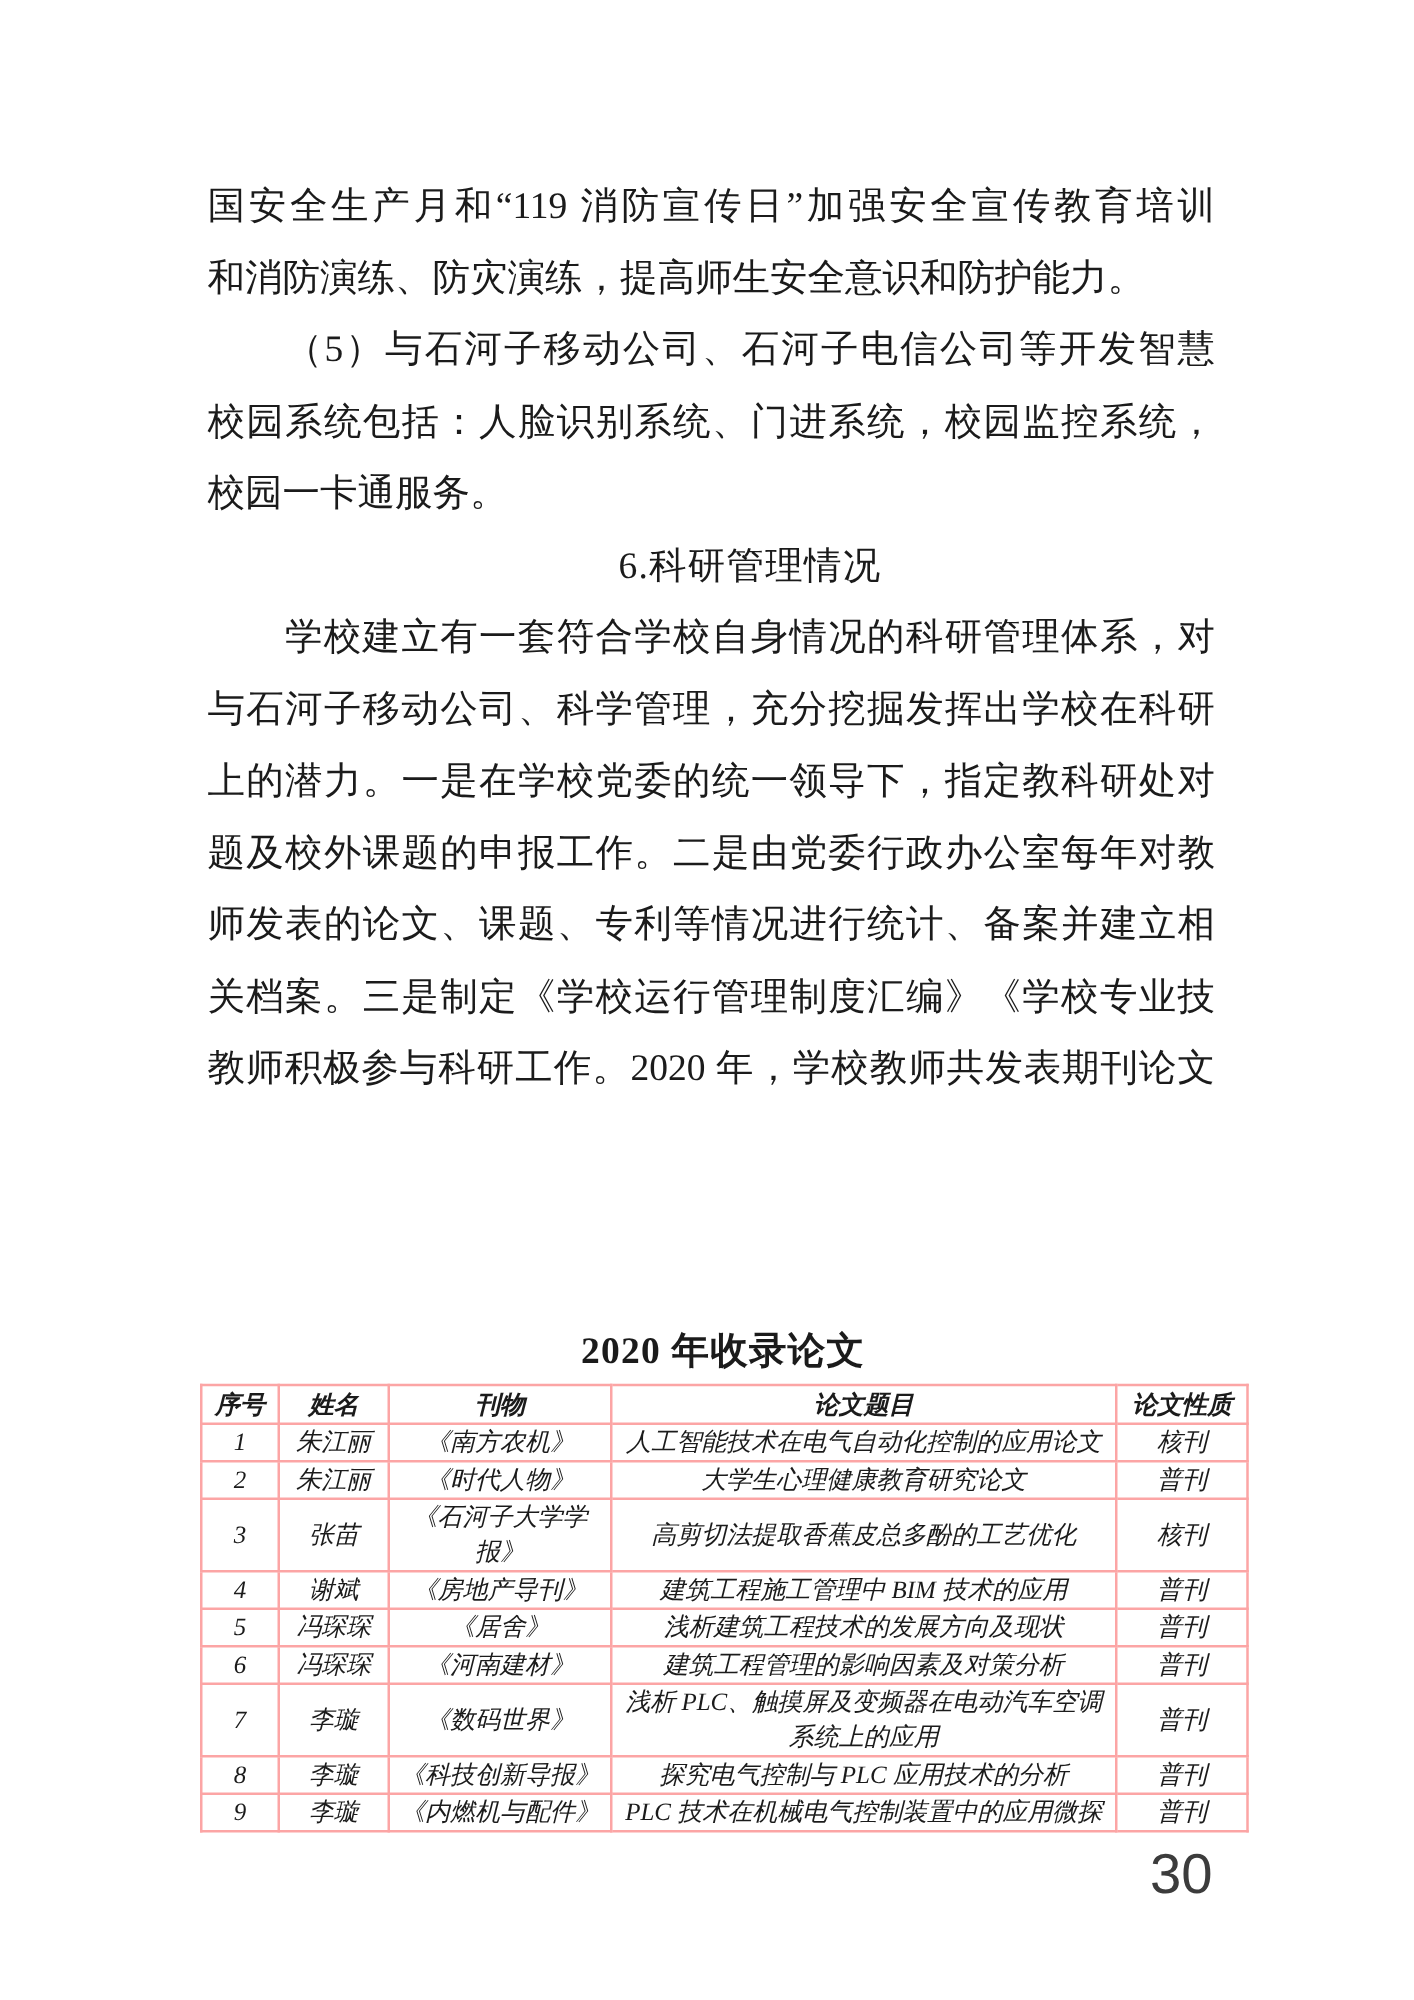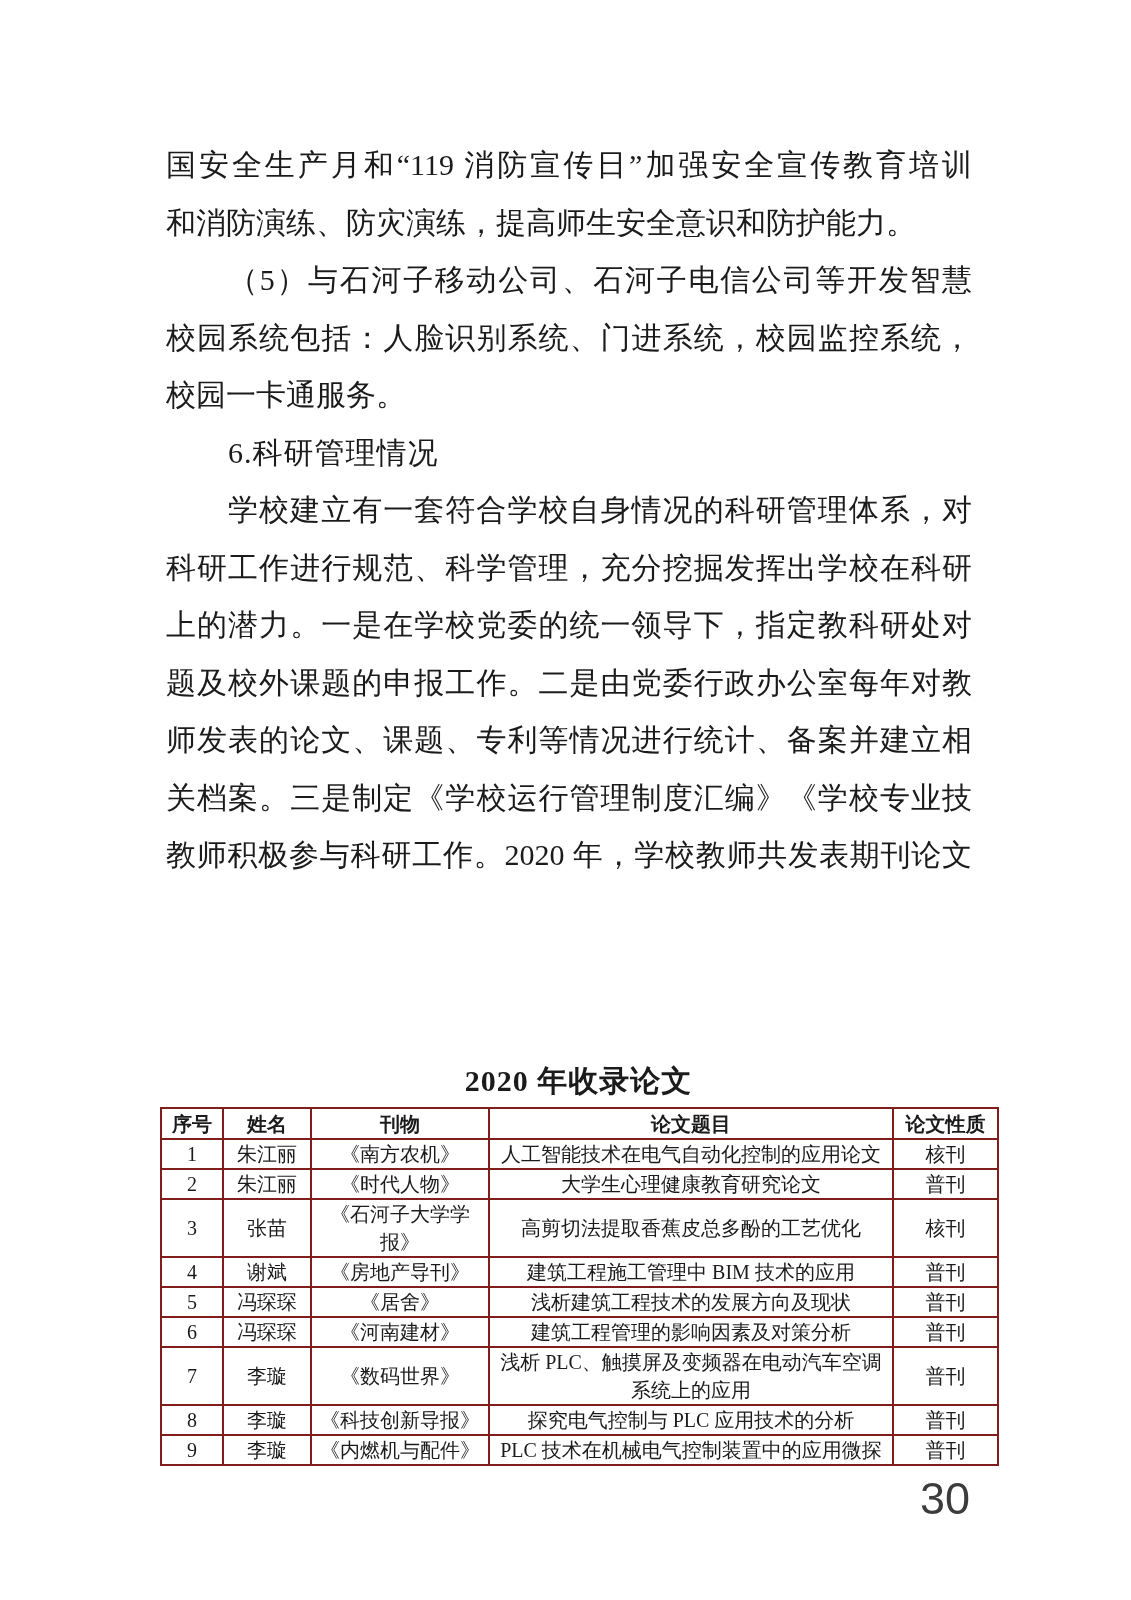--- a/index.html
+++ b/index.html
@@ -31,20 +31,21 @@
     white-space: nowrap;
     overflow: hidden;
   }
   .line.fill {
     white-space: normal;
     text-align: justify;
     text-align-last: justify;
   }
   .line.indent {
     padding-left: 62px;
+    text-align: center;
   }
   .line.heading {
     letter-spacing: 1px;
   }
 
   
   .table-title {
     position: absolute;
     left: 160px;
     top: 1058px;
@@ -61,27 +62,28 @@
   .pub-table {
     position: absolute;
     left: 160px;
     top: 1107px;
     width: 837px;
     border-collapse: collapse;
     table-layout: fixed;
     font-size: 20px;
   }
   .pub-table th, .pub-table td {
-    border: 2px solid #7f1d1d;
+    border: 2px solid #fca5a5;
     text-align: center;
     vertical-align: middle;
     padding: 0 6px;
     line-height: 28px;
     height: 27px;
     overflow: hidden;
+    font-style: italic;
   }
   .pub-table th {
     font-weight: 600;
     height: 29px;
   }
 
   
   .page-number {
     position: absolute;
     left: 905px;
@@ -108,21 +110,21 @@
       <div class="line indent fill">（5）与石河子移动公司、石河子电信公司等开发智慧</div>
 
       <div class="line fill">校园系统包括：人脸识别系统、门进系统，校园监控系统，</div>
 
       <div class="line">校园一卡通服务。</div>
 
       <div class="line indent heading">6.科研管理情况</div>
 
       <div class="line indent fill">学校建立有一套符合学校自身情况的科研管理体系，对</div>
 
-      <div class="line fill">科研工作进行规范、科学管理，充分挖掘发挥出学校在科研</div>
+      <div class="line fill">与石河子移动公司、科学管理，充分挖掘发挥出学校在科研</div>
 
       <div class="line fill">上的潜力。一是在学校党委的统一领导下，指定教科研处对</div>
 
 
       <div class="line fill">题及校外课题的申报工作。二是由党委行政办公室每年对教</div>
 
       <div class="line fill">师发表的论文、课题、专利等情况进行统计、备案并建立相</div>
 
       <div class="line fill">关档案。三是制定《学校运行管理制度汇编》《学校专业技</div>
 

